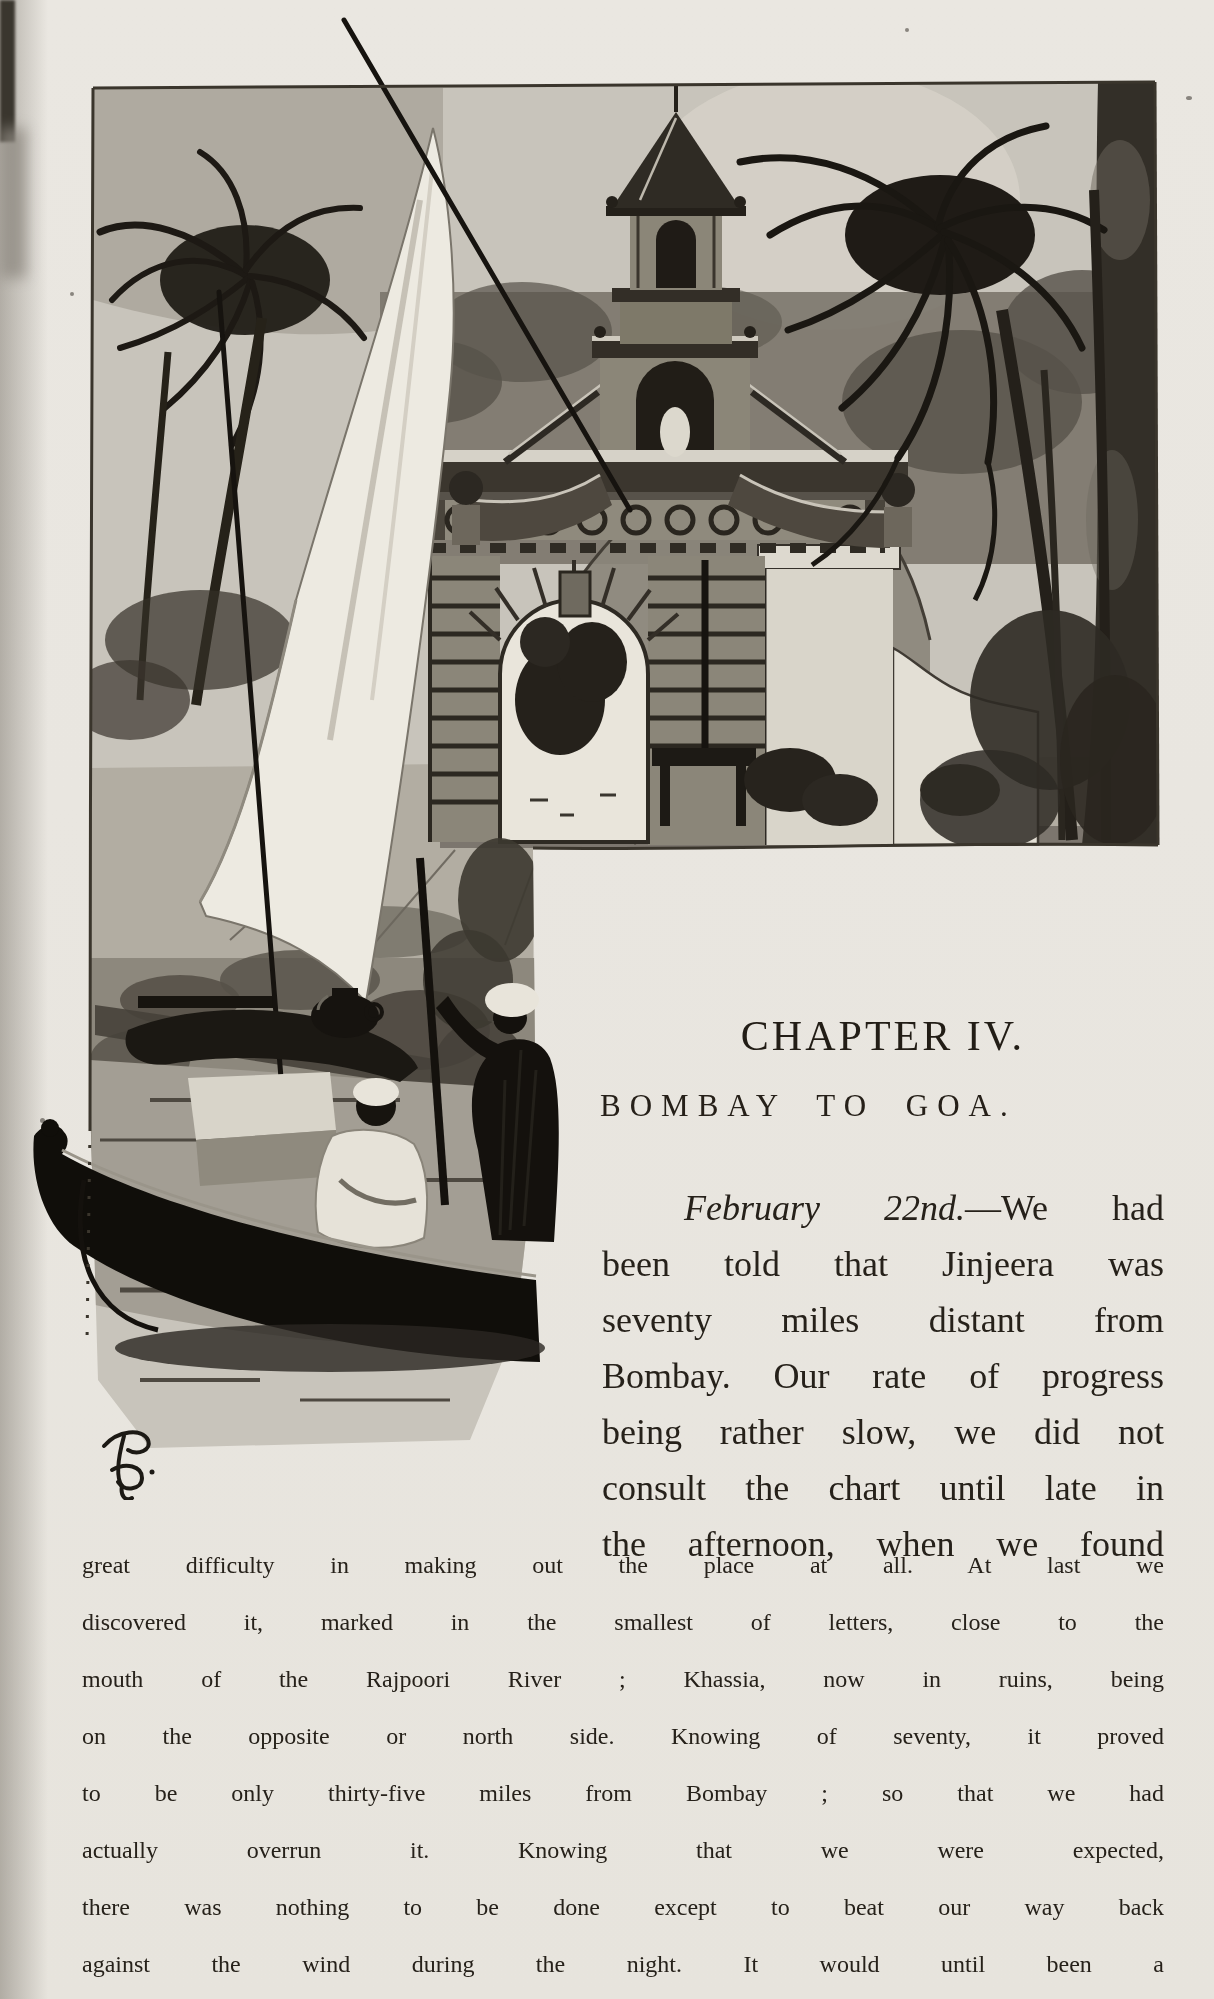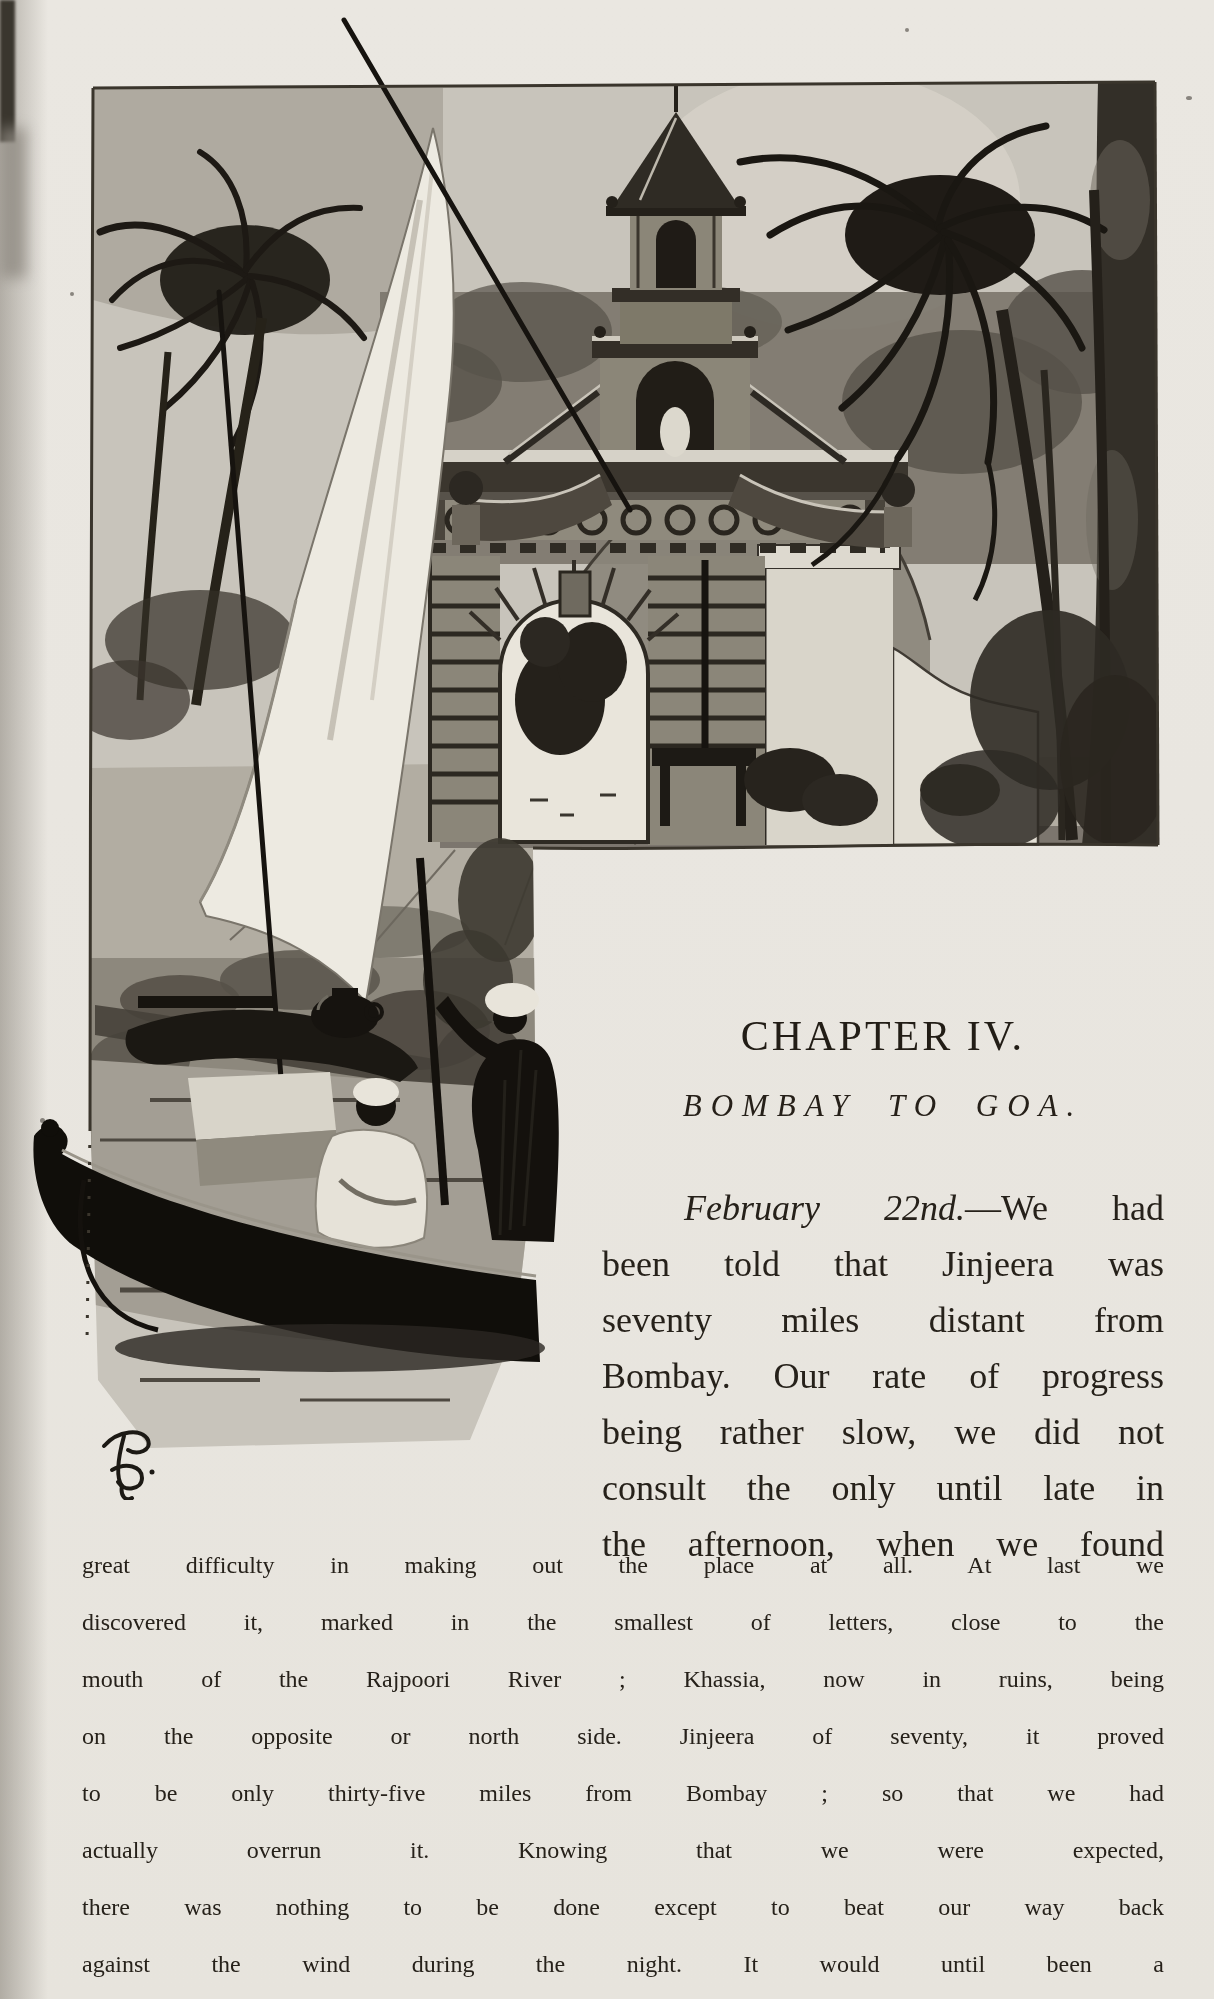--- a/index.html
+++ b/index.html
@@ -9,22 +9,22 @@
         background:linear-gradient(180deg,#eae7e1 0%,#e9e6e0 40%,#e7e4dd 100%);
         overflow:hidden;color:#26211a;}
   .gutter{position:absolute;left:0;top:0;width:48px;height:1999px;
           background:linear-gradient(90deg,rgba(110,104,94,.45),rgba(110,104,94,0));}
   .edge-bar{position:absolute;left:0;top:0;width:15px;height:142px;background:#3a362e;filter:blur(1.5px);}
   .edge-smudge{position:absolute;left:0;top:128px;width:26px;height:150px;background:#8d8880;
                filter:blur(7px);opacity:.75;}
   .illus{position:absolute;left:0;top:0;}
   .heading{position:absolute;left:600px;top:1012px;width:566px;text-align:center;
            font-size:42px;letter-spacing:3px;color:#221d16;}
-  .subheading{position:absolute;left:600px;top:1088px;width:566px;text-align:center;
-              font-size:31px;font-style:italic;letter-spacing:9px;word-spacing:14px;color:#262019;}
+  .subheading{position:absolute;left:600px;top:1088px;width:566px;text-align:left;
+              font-size:31px;letter-spacing:9px;word-spacing:14px;color:#262019;}
   .colpar{position:absolute;left:602px;top:1180px;width:562px;font-size:36px;color:#26211a;}
   .colpar .jline{height:56px;line-height:56px;}
   .fullpar{position:absolute;left:82px;top:1537px;width:1082px;font-size:24px;color:#26211a;}
   .fullpar .jline{height:57px;line-height:57px;}
   .jline{text-align:justify;text-align-last:justify;white-space:nowrap;overflow:visible;}
   .jline.first{padding-left:82px;}
   .ital{font-style:italic;}
   .lines-holder{display:contents;}
   .speck{position:absolute;border-radius:50%;background:#55504a;opacity:.65;}
 </style>
@@ -338,27 +338,27 @@
       <path d="M122,1486 C120,1496 126,1502 132,1498"></path>
       <circle cx="152" cy="1472" r="2.5" fill="#1c1914" stroke="none"></circle>
     </g>
   </svg>
 
   <div class="heading">CHAPTER IV.</div>
   <div class="subheading">BOMBAY TO GOA.</div>
 
   <div class="colpar">
     <div class="jline first"><span class="ital">February 22nd.</span><span>—We had</span></div>
-    <div class="lines-holder"><div class="jline">been told that Jinjeera was</div><div class="jline">seventy miles distant from</div><div class="jline">Bombay. Our rate of progress</div><div class="jline">being rather slow, we did not</div><div class="jline">consult the only until late in</div><div class="jline">the afternoon, when we found</div></div>
+    <div class="lines-holder"><div class="jline">been told that Jinjeera was</div><div class="jline">seventy miles distant from</div><div class="jline">Bombay. Our rate of progress</div><div class="jline">being rather slow, we did not</div><div class="jline">consult the chart until late in</div><div class="jline">the afternoon, when we found</div></div>
   </div>
 
   <div class="fullpar">
       <div class="jline">great difficulty in making out the place at all. At last we</div>
       <div class="jline">discovered it, marked in the smallest of letters, close to the</div>
       <div class="jline">mouth of the Rajpoori River ; Khassia, now in ruins, being</div>
-      <div class="jline">on the opposite or north side. Jinjeera of seventy, it proved</div>
+      <div class="jline">on the opposite or north side. Knowing of seventy, it proved</div>
       <div class="jline">to be only thirty-five miles from Bombay ; so that we had</div>
       <div class="jline">actually overrun it. Knowing that we were expected,</div>
       <div class="jline">there was nothing to be done except to beat our way back</div>
       <div class="jline">against the wind during the night. It would until been a</div>
     </div>
 
 </div>
 
 </body></html>

